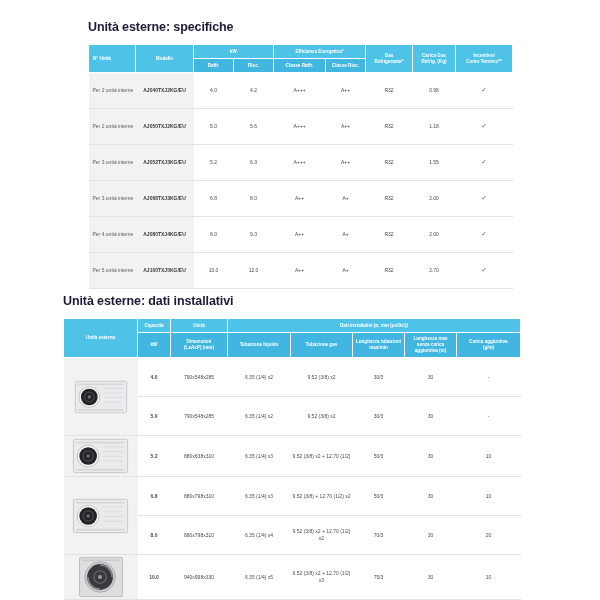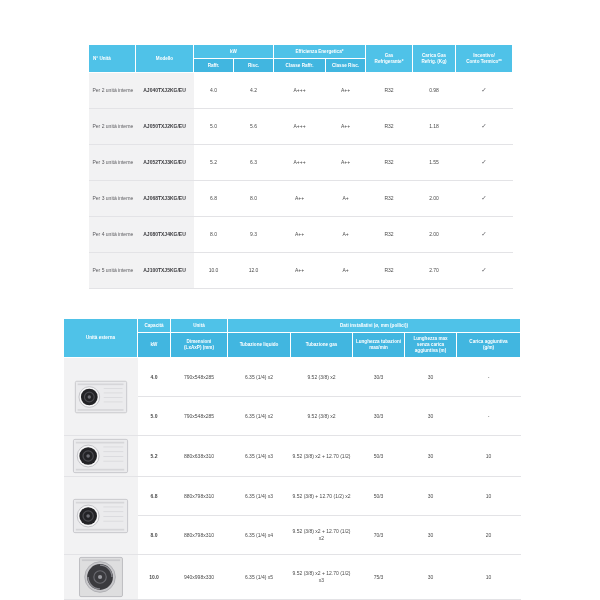--- a/index.html
+++ b/index.html
@@ -45,20 +45,21 @@
   td.cell-unita{text-align:left;padding-left:4px;color:#5a5a5e;}
   td.cell-modello{font-weight:700;color:#3a3a3e;}
   td.cell-incentivo{font-size:6.5px;color:#55555a;}
   td.cell-image svg{display:block;margin:0 auto;}
 </style>
 </head>
 <body style="--hdr-blue: #41b6e0; --hdr-blue-light: #4fc2e8; --hdr-blue-mid: #48bce4; --title-color: #1b1b38; --body-text: #4a4a4a; --col-shade: #f2f2f3;">
 
 <div class="page">
 
+  <h2 class="section-title" id="title-specs">Unità esterne: specifiche</h2>
 
   <table id="spec-table">
     <colgroup>
       <col style="width:47px">
         <col style="width:58px">
         <col style="width:40px">
       <col style="width:40px">
         <col style="width:52px">
         <col style="width:40px">
       <col style="width:47px">
@@ -148,20 +149,21 @@
           <td>12.0</td>
           <td>A++</td>
           <td>A+</td>
           <td>R32</td>
           <td>2.70</td>
           <td class="cell-incentivo">✓</td>
         </tr>
       </tbody>
   </table>
 
+  <h2 class="section-title" id="title-install">Unità esterne: dati installativi</h2>
 
   <table id="install-table">
     <colgroup>
       <col style="width:74px">
         <col style="width:33px">
         <col style="width:57px">
       <col style="width:63px">
         <col style="width:62px">
         <col style="width:52px">
       <col style="width:52px">

